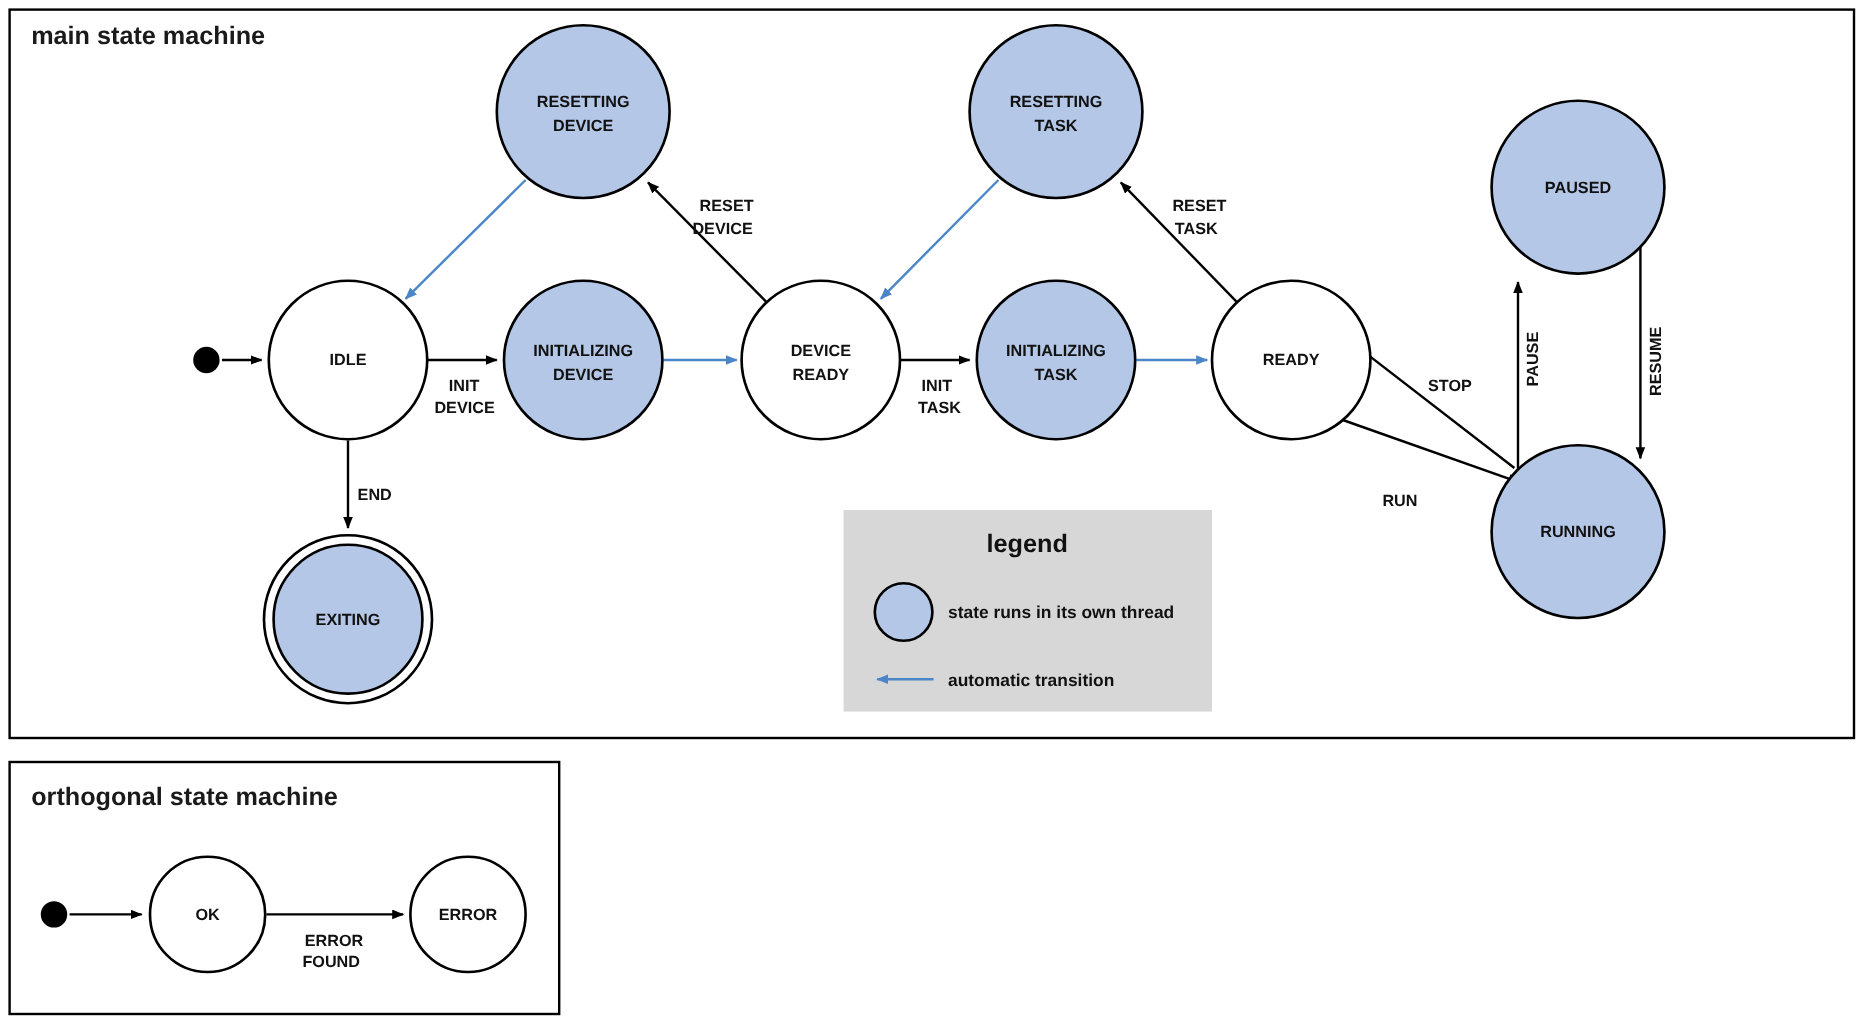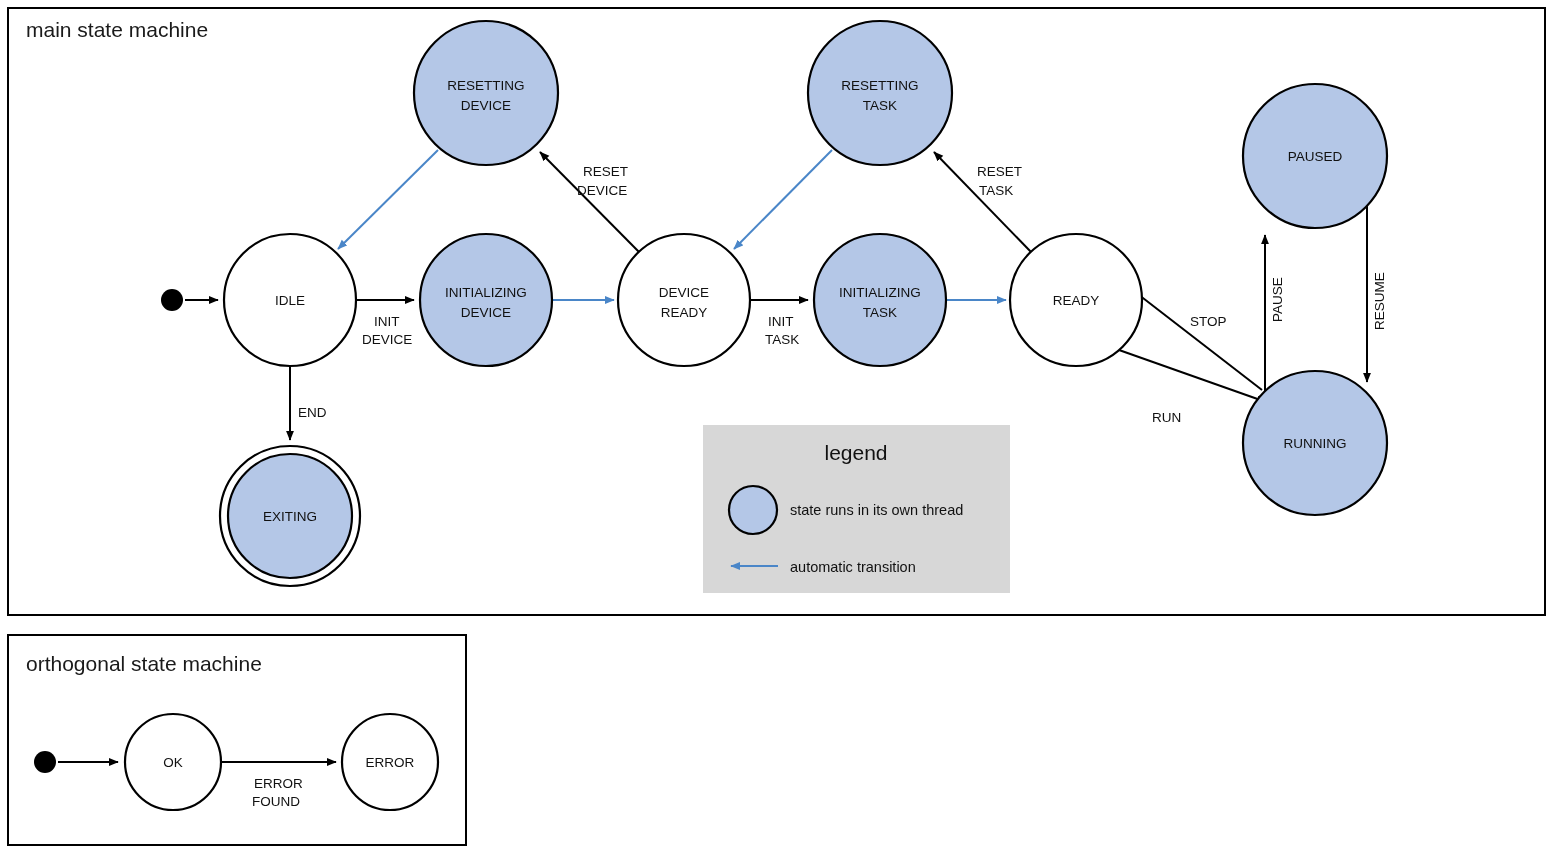--- a/index.html
+++ b/index.html
@@ -12,20 +12,21 @@
     height: 852px;
     font-family: "Liberation Sans", sans-serif;
     position: relative;
     overflow: hidden;
   }
   #stage {
     position: absolute;
     left: 0; top: 0;
     width: 1555px;
     height: 625px;
+    font-weight: bold;
   }
   svg#diagram {
     position: absolute;
     left: 0; top: 0;
     width: 1555px;
     height: 852px;
     display: block;
   }
   .frame-rect {
     fill: #ffffff;

